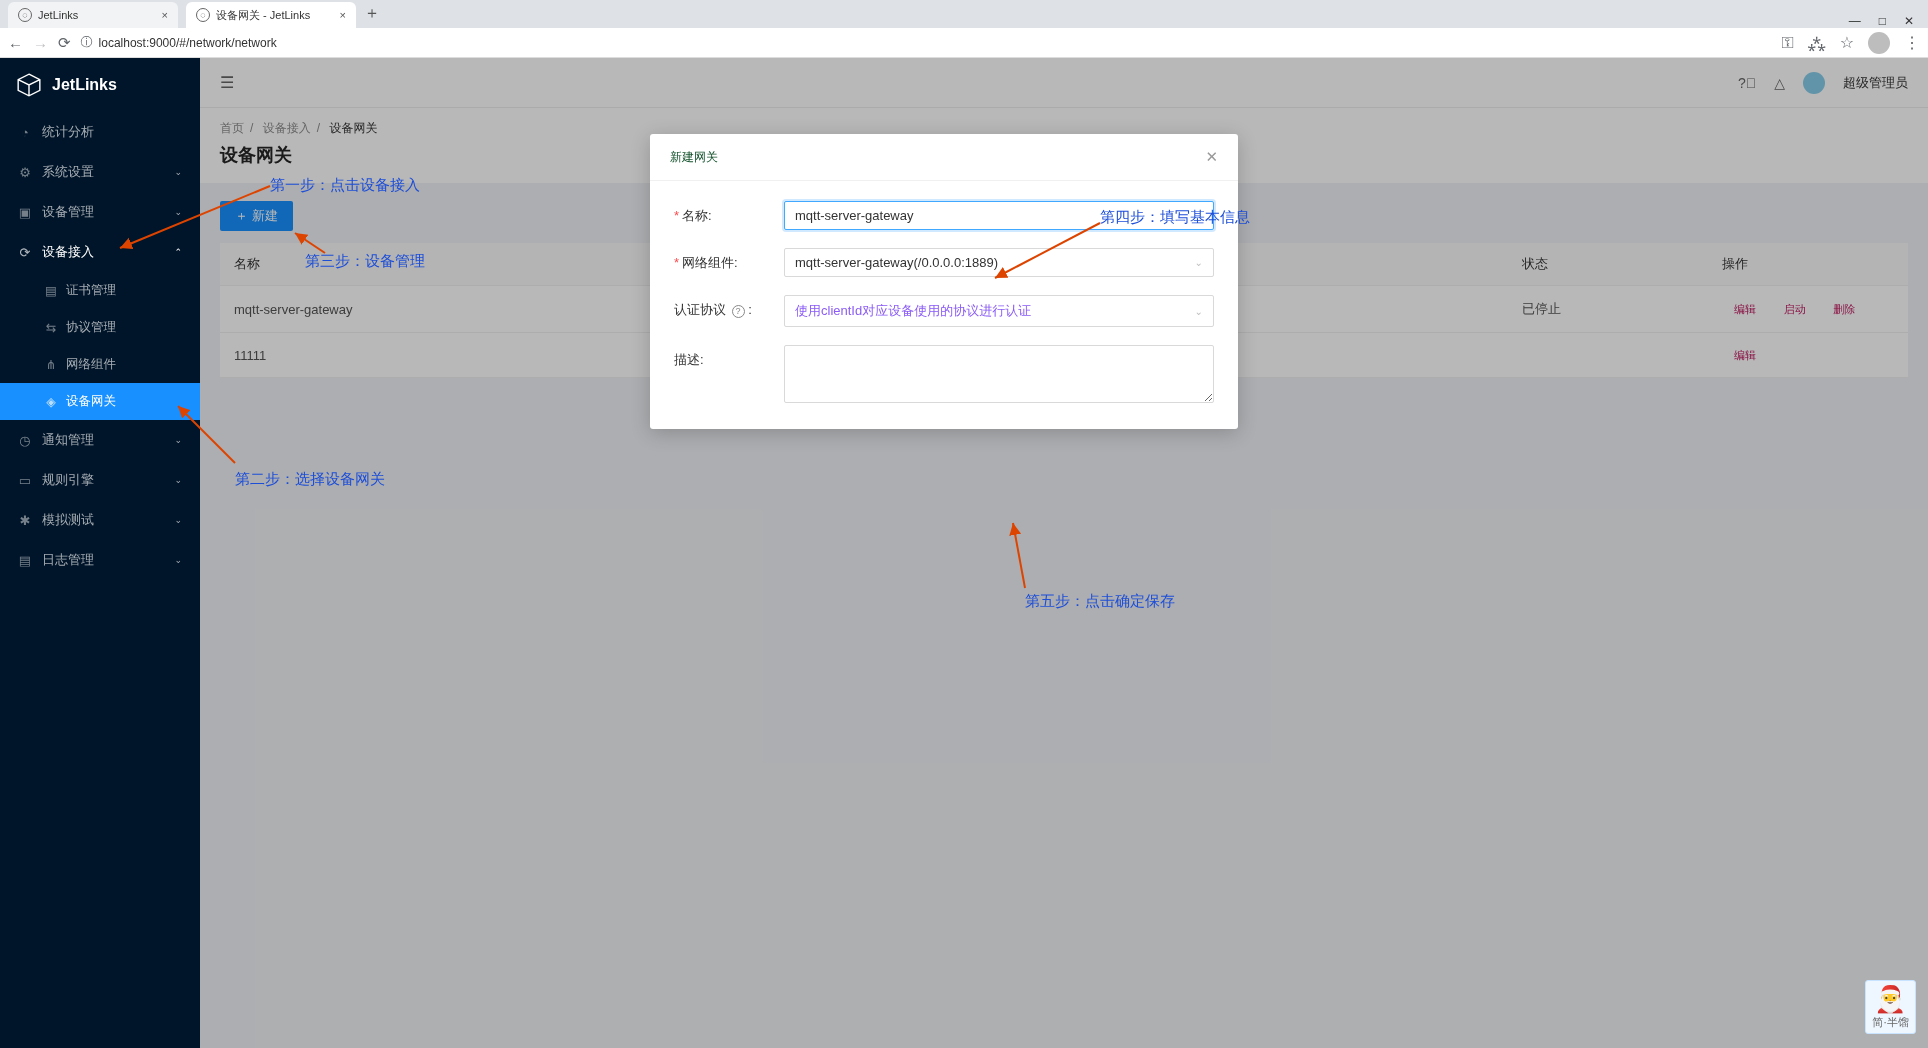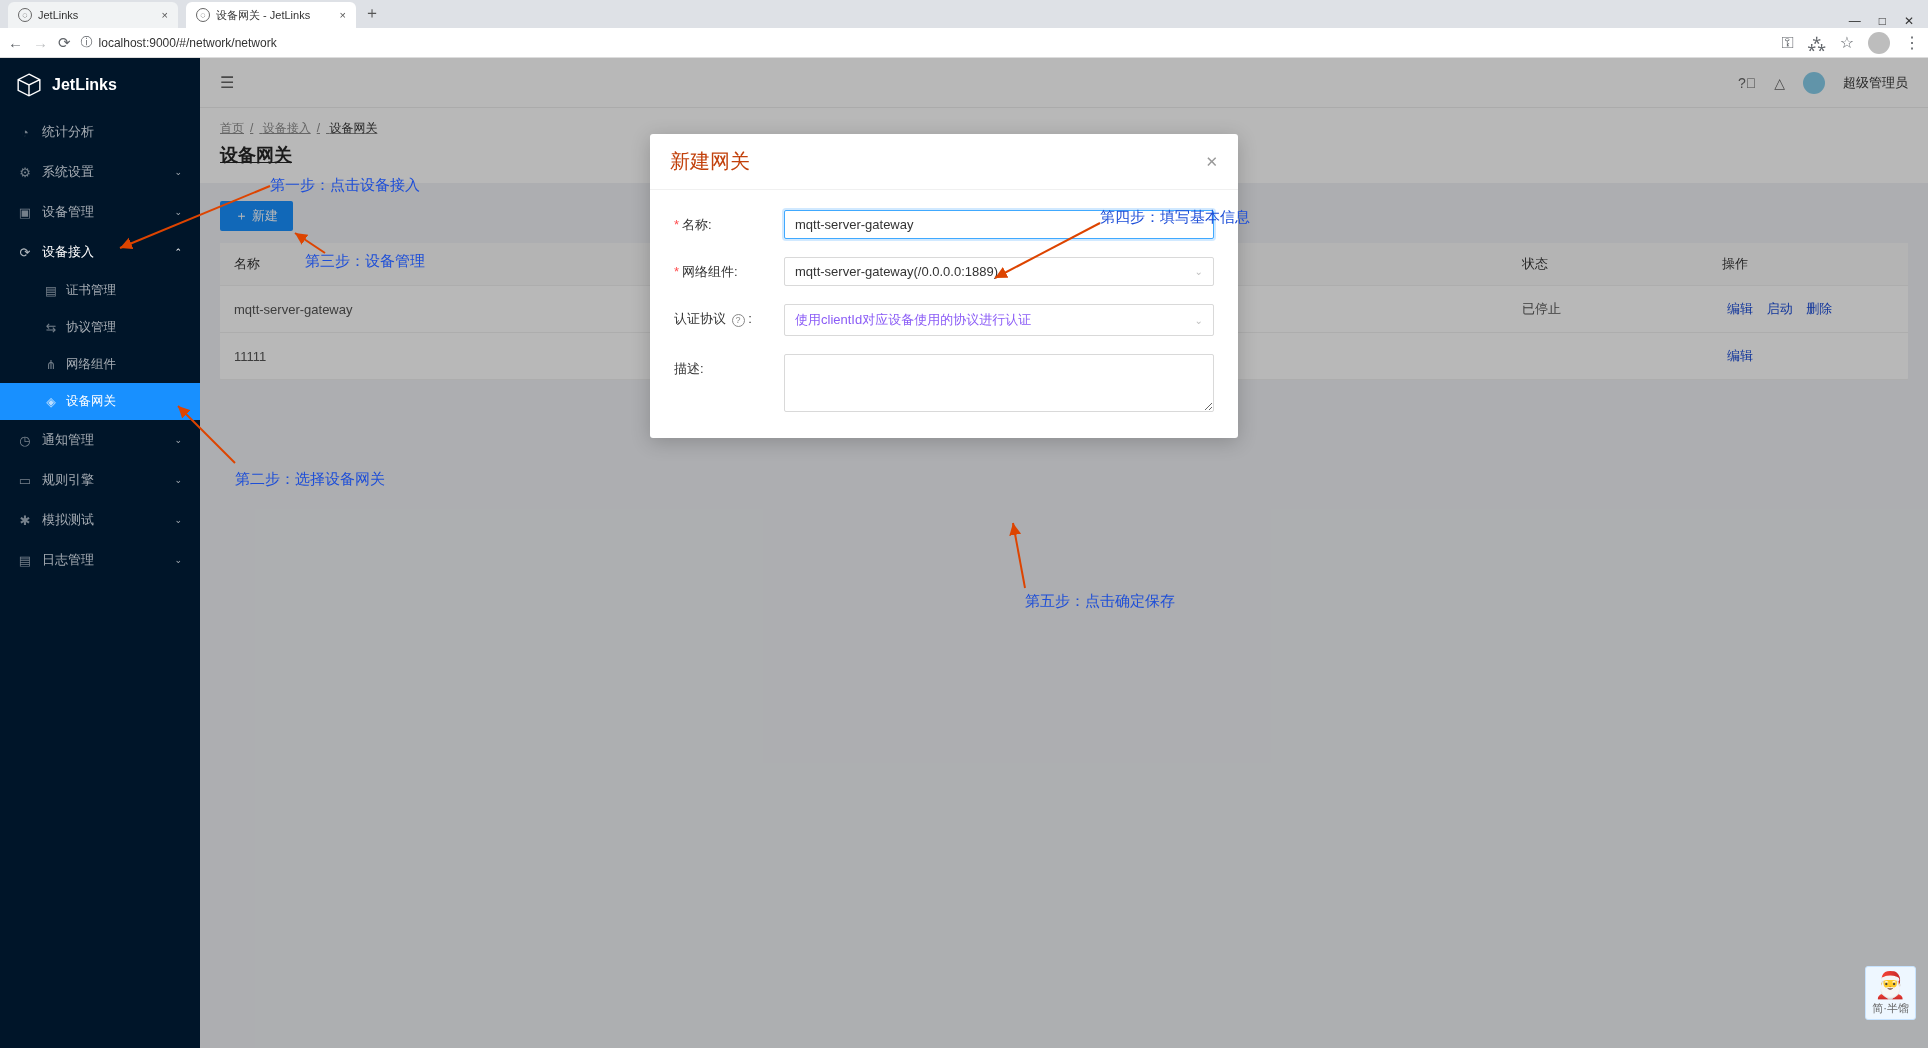--- a/index.html
+++ b/index.html
@@ -34,33 +34,33 @@
 
 .main { flex: 1; background: #f0f2f5; position: relative; }
 .topbar { height: 50px; background: #fff; display: flex; align-items: center; padding: 0 20px; border-bottom: 1px solid #eee; }
 .topbar-right { margin-left: auto; display: flex; align-items: center; gap: 18px; color: #666; font-size: 14px; }
 .topbar-right .uavatar { width: 22px; height: 22px; border-radius: 50%; background: #87ceeb; }
 
 .crumbs { padding: 12px 20px 4px; color: #8c8c8c; font-size: 12px; }
 .crumbs .sep { margin: 0 6px; }
 .crumbs .cur { color: #333; }
 .page-title { padding: 2px 20px 16px; font-size: 18px; font-weight: 600; color: #262626; background:#fff; }
-.crumbs, .page-title { background: #fff; text-decoration: underline; }
+.crumbs, .page-title { background: #fff; }
 
 .content { padding: 18px 20px; }
 .card { background: #fff; border-radius: 2px; padding: 0; }
 .btn { display: inline-flex; align-items: center; gap: 4px; padding: 5px 14px; border-radius: 2px; font-size: 13px; cursor: pointer; border: 1px solid transparent; }
 .btn-primary { background: #1890ff; color: #fff; }
 .btn-default { background: #fff; border-color: #d9d9d9; color: #333; }
 .btn-row { padding: 0 0 12px 0; }
 
 table { width: 100%; border-collapse: collapse; font-size: 13px; }
 th { text-align: left; padding: 12px 14px; background: #fafafa; color: #333; font-weight: 500; border-bottom: 1px solid #f0f0f0; }
 td { padding: 14px 14px; border-bottom: 1px solid #f0f0f0; color: #555; }
-.ops a { color: #1d4ed8; margin: 0 5px; cursor: pointer; font-size: 13px; }
+.ops a { color: #be185d; margin: 0 12px; cursor: pointer; font-size: 11px; }
 th.center, td.center { }
 
 
 .overlay { position: absolute; inset: 0; background: rgba(0,0,0,.28); }
 .modal { position: absolute; left: 450px; top: 76px; width: 588px; background: #fff; border-radius: 3px; box-shadow: 0 4px 20px rgba(0,0,0,.2); }
 .modal-head { padding: 14px 20px; border-bottom: 1px solid #f0f0f0; display: flex; align-items: center; }
 .modal-head .close { margin-left: auto; color: #999; cursor: pointer; font-size: 15px; }
 .modal-body { padding: 20px 24px 4px; }
 .frow { display: flex; align-items: flex-start; margin-bottom: 18px; }
 .flabel { width: 110px; padding-right: 10px; font-size: 13px; color: #333; padding-top: 6px; }
@@ -72,21 +72,21 @@
 .fctrl .select .ph { color: #8b5cf6; }
 .fctrl textarea { height: 58px; resize: vertical; }
 .select .dd { color: #bfbfbf; font-size: 10px; }
 .modal-foot { padding: 12px 20px; border-top: 1px solid #f0f0f0; display: flex; justify-content: flex-end; gap: 8px; }
 .help-ico { display:inline-flex; width:13px; height:13px; border:1px solid #888; border-radius:50%; font-size:9px; align-items:center; justify-content:center; color:#888; margin-left:2px;}
 
 
 .anno { position: absolute; font-size: 15px; color: #1d4ed8; pointer-events: none; }
 .arrow { position: absolute; pointer-events: none; }
 
-.mascot { position: fixed; right: 12px; bottom: 28px; font-size: 11px; color: #666; background:#eef7ff; border:1px solid #c7e3ff; padding:3px 6px; border-radius:3px;}
+.mascot { position: fixed; right: 12px; bottom: 14px; font-size: 11px; color: #666; background:#eef7ff; border:1px solid #c7e3ff; padding:3px 6px; border-radius:3px;}
 .mascot::before { content:"🎅"; display:block; font-size:26px; text-align:center;}
 </style>
 </head>
 <body>
 
 <div class="browser-chrome">
   <div class="tab">
     <span class="tab-icon">◌</span>
     <span>JetLinks</span>
     <span class="tab-close">×</span>
@@ -238,21 +238,21 @@
             </tr>
           </tbody>
         </table>
       </div>
     </div>
 
     <div class="overlay"></div>
 
     <div class="modal">
       <div class="modal-head">
-        <span style="font-size:20px;color:#c2410c">新建网关</span>
+        <span style="font-size:12px;color:#14532d">新建网关</span>
         <span class="close">✕</span>
       </div>
       <div class="modal-body">
         <div class="frow">
           <div class="flabel"><span class="req">*</span><span>名称:</span></div>
           <div class="fctrl"><input class="focus" value="mqtt-server-gateway" style=""></div>
         </div>
         <div class="frow">
           <div class="flabel"><span class="req">*</span><span>网络组件:</span></div>
           <div class="fctrl">

